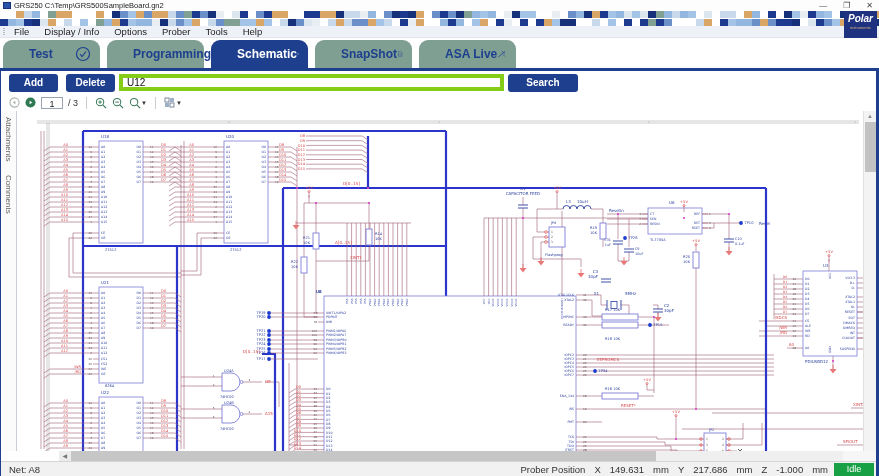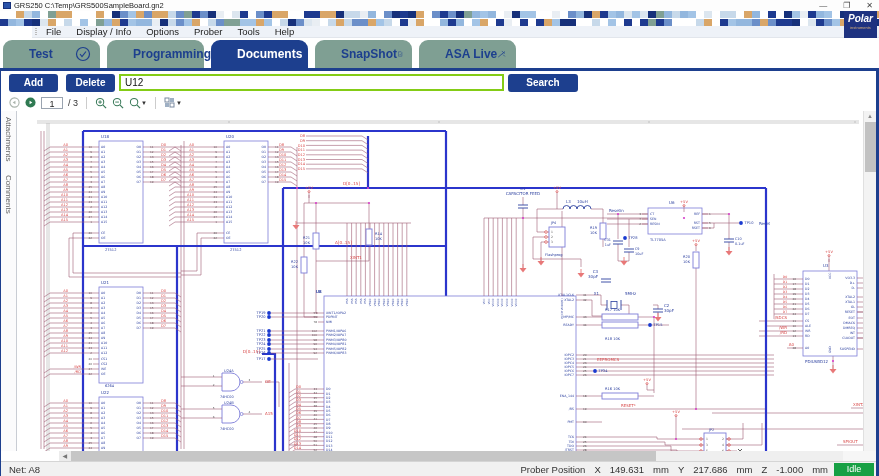--- a/index.html
+++ b/index.html
@@ -16,39 +16,39 @@
   
   .mosaic { height:15px; width:879px; position:relative; overflow:hidden; background:#fff; }
   .mosaic i { position:absolute; width:8px; height:7px; display:block; }
 
   
   .polarlogo { position:absolute; right:2px; top:11px; width:33px; height:27px; background:#1e3280; color:#fff; text-align:center; z-index:5; }
   .polarlogo .p1 { font-size:10px; font-weight:bold; line-height:15px; font-style:italic; }
   .polarlogo .p2 { font-size:4px; color:#d8b078; line-height:4px; }
 
   
-  .menubar { height:12px; background:#eef2f8; display:flex; align-items:center; gap:15px; padding-left:14px; font-size:9.5px; color:#222; position:relative; border-bottom:1px solid #e2e6ec;margin-left:32px; }
+  .menubar { height:12px; background:#eef2f8; display:flex; align-items:center; gap:15px; padding-left:14px; font-size:9.5px; color:#222; position:relative; border-bottom:1px solid #e2e6ec; }
   .menugrip { position:absolute; left:3px; top:2px; width:2px; height:8px; background:repeating-linear-gradient(#bbb,#bbb 1px,transparent 1px,transparent 2px); }
   .menubar span { cursor:default; }
 
   
   .tabs { height:30px; background:#fff; display:flex; padding-left:3px; gap:7px; align-items:flex-end; }
   .tab { width:97px; height:28px; background:#7f9f93; border-radius:9px 9px 0 0; display:flex; align-items:center; color:#1d3f8e; font-size:12px; font-weight:bold; cursor:pointer; }
   .tab .tlabel { margin-left:26px; white-space:nowrap; }
   .tab svg { margin-left:auto; margin-right:9px; }
   .tab.active { background:#1d3f8e; color:#fff; }
 
   .frame { border-top:3px solid #1d3f8e; border-left:1px solid #1d3f8e; border-right:3px solid #1d3f8e; width:879px; }
 
   
   .toolbar1 { height:23px; display:flex; align-items:center; padding-left:8px; background:#fff; }
   .btn { background:#1d3f8e; color:#fff; font-size:10px; font-weight:bold; border:none; height:18px; border-radius:3px; cursor:pointer; font-family:"Liberation Sans",sans-serif; }
   .btn.add { width:49px; margin-right:8px; }
   .btn.del { width:49px; margin-right:4px; }
-  .searchbox { width:385px; height:17px; border:2px solid #84cc16; font-size:10px; padding:1px 4px; color:#111; margin-right:4px; font-family:"Liberation Sans",sans-serif; }
+  .searchbox { width:385px; height:17px; border:4px solid #84cc16; font-size:10px; padding:1px 4px; color:#111; margin-right:4px; font-family:"Liberation Sans",sans-serif; }
   .btn.search { width:70px; }
 
   
   .toolbar2 { height:17px; display:flex; align-items:center; padding-left:8px; gap:5px; background:#fff; font-size:9px; color:#333; }
   .pagebox { width:22px; height:12px; border:1px solid #9aa4b0; font-size:9px; text-align:center; line-height:12px; color:#222; }
   .tsep { width:1px; height:12px; background:#ccc; margin:0 3px; }
   .caret { font-size:6px; color:#333; }
   .ticon { display:flex; align-items:center; cursor:pointer; }
 
   
@@ -335,21 +335,21 @@
           <path d="M5,8 l2,2.5 l4,-5" fill="none" stroke="#1d3f8e" stroke-width="1.2"></path>
         </svg>
       </div>
       <div class="tab">
         <span class="tlabel">Programming</span>
         <svg width="16" height="16" viewBox="0 0 16 16">
           <path d="M3,13 l1,-3 l7,-7 l2,2 l-7,7 z" fill="none" stroke="#1d3f8e" stroke-width="1.2"></path>
         </svg>
       </div>
       <div class="tab active">
-        <span class="tlabel">Documents</span>
+        <span class="tlabel">Schematic</span>
         <svg width="16" height="16" viewBox="0 0 16 16">
           <circle cx="8" cy="8" r="6.5" fill="none" stroke="#fff" stroke-width="1.3"></circle>
           <path d="M8,3.5 v5 M8,8.5 l4,-3 M8,8.5 l4,3.5" fill="none" stroke="#fff" stroke-width="1.2"></path>
         </svg>
       </div>
       <div class="tab">
         <span class="tlabel">SnapShot</span>
         <svg width="16" height="16" viewBox="0 0 16 16">
           <path d="M4,2 h7 l2,2 v10 h-9 z" fill="none" stroke="#1d3f8e" stroke-width="1.1"></path>
           <path d="M6,9 l2,2 l3.5,-4" fill="none" stroke="#1d3f8e" stroke-width="1.1"></path>

